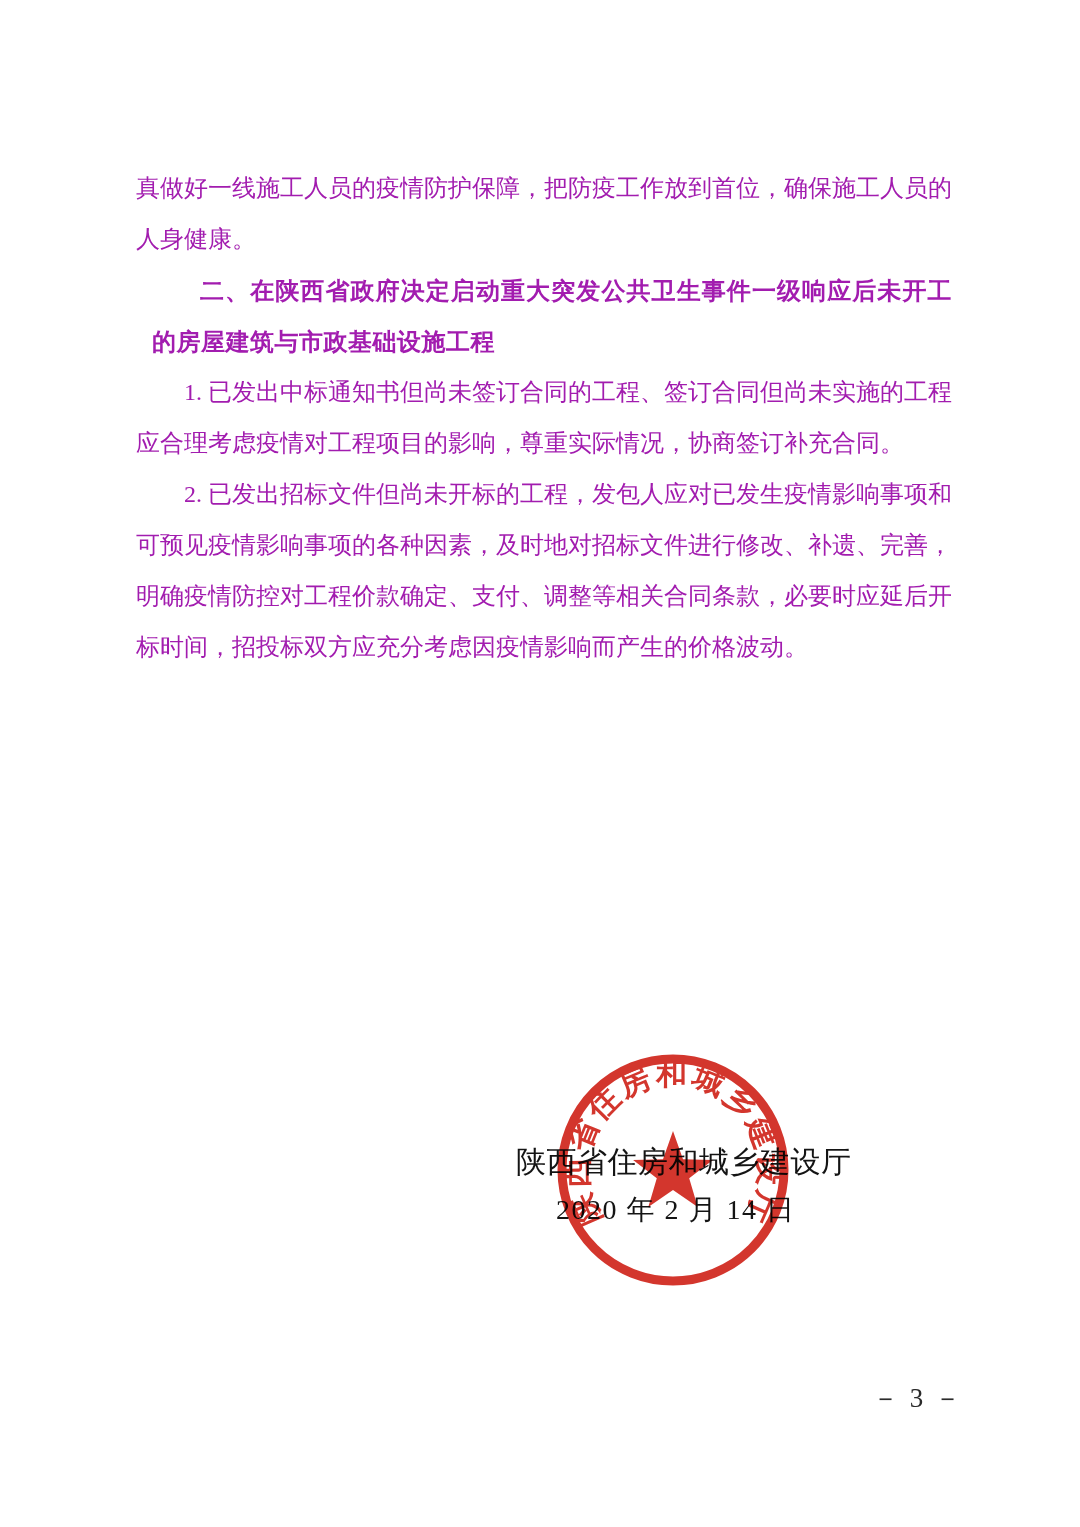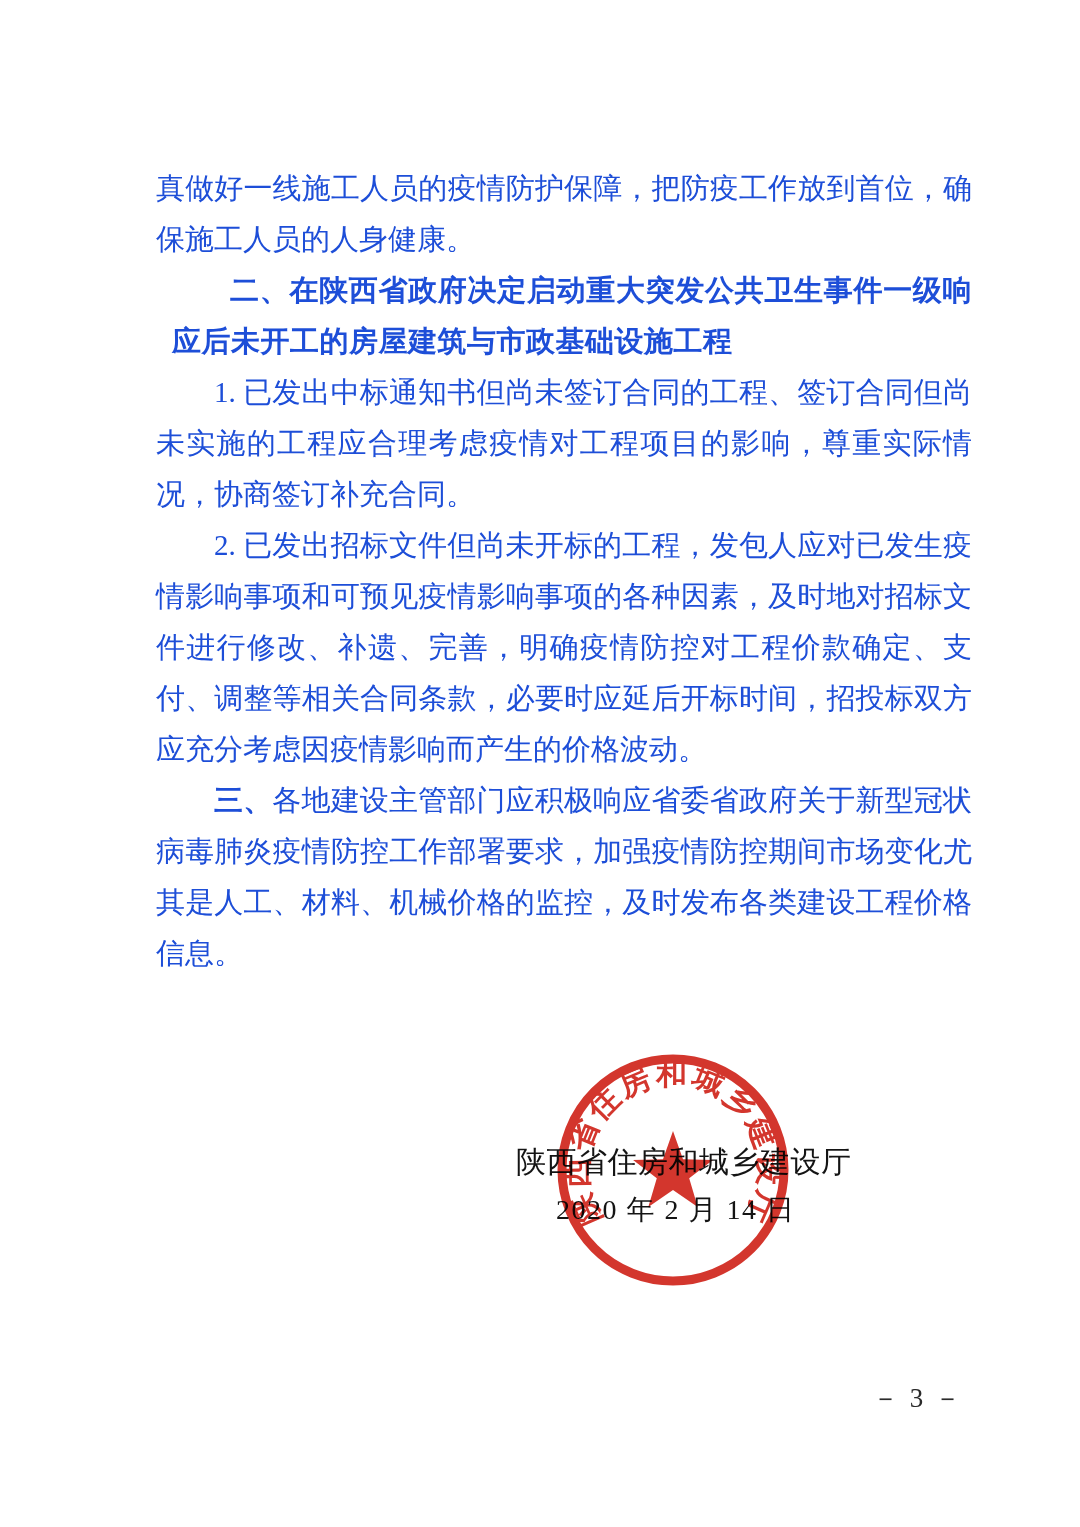--- a/index.html
+++ b/index.html
@@ -6,26 +6,26 @@
   .page {
     position: relative;
     width: 1080px;
     height: 1527px;
     background: #ffffff;
     overflow: hidden;
     font-family: "Liberation Serif", "DejaVu Serif", serif;
   }
   .body-text {
     position: absolute;
-    left: 156px;
+    left: 136px;
     top: 163px;
     width: 816px;
-    font-size: 29px;
+    font-size: 24px;
     line-height: 51px;
-    color: #1d4ed8;
+    color: #a21caf;
     text-align: justify;
   }
   .body-text p { margin: 0; text-align: justify; }
   p.indent { text-indent: 2em; }
   p.heading {
     text-indent: 2em;
     font-weight: 700;
     font-family: "Liberation Sans", "DejaVu Sans", sans-serif;
     letter-spacing: 0.5px;
     margin-left: 16px;
@@ -84,21 +84,20 @@
 </head>
 <body>
 
 <div class="page">
 
   <div class="body-text">
     <p>真做好一线施工人员的疫情防护保障，把防疫工作放到首位，确保施工人员的人身健康。</p>
     <p class="heading">二、在陕西省政府决定启动重大突发公共卫生事件一级响应后未开工的房屋建筑与市政基础设施工程</p>
     <p class="indent">1. 已发出中标通知书但尚未签订合同的工程、签订合同但尚未实施的工程应合理考虑疫情对工程项目的影响，尊重实际情况，协商签订补充合同。</p>
     <p class="indent">2. 已发出招标文件但尚未开标的工程，发包人应对已发生疫情影响事项和可预见疫情影响事项的各种因素，及时地对招标文件进行修改、补遗、完善，明确疫情防控对工程价款确定、支付、调整等相关合同条款，必要时应延后开标时间，招投标双方应充分考虑因疫情影响而产生的价格波动。</p>
-    <p class="indent"><span class="lead-bold">三、</span><span>各地建设主管部门应积极响应省委省政府关于新型冠状病毒肺炎疫情防控工作部署要求，加强疫情防控期间市场变化尤其是人工、材料、机械价格的监控，及时发布各类建设工程价格信息。</span></p>
   </div>
 
   <div class="sig-org">陕西省住房和城乡建设厅</div>
 
   <div class="sig-date">2020 年 2 月 14 日</div>
 
   <div class="seal">
     <svg viewBox="0 0 236 236" xmlns="http://www.w3.org/2000/svg">
       <circle cx="118" cy="118" r="111" fill="none" stroke="#d0241b" stroke-width="9"></circle>
       <path id="sealArc" d="M 43.5 161 A 86 86 0 1 1 192.5 161" fill="none"></path>

